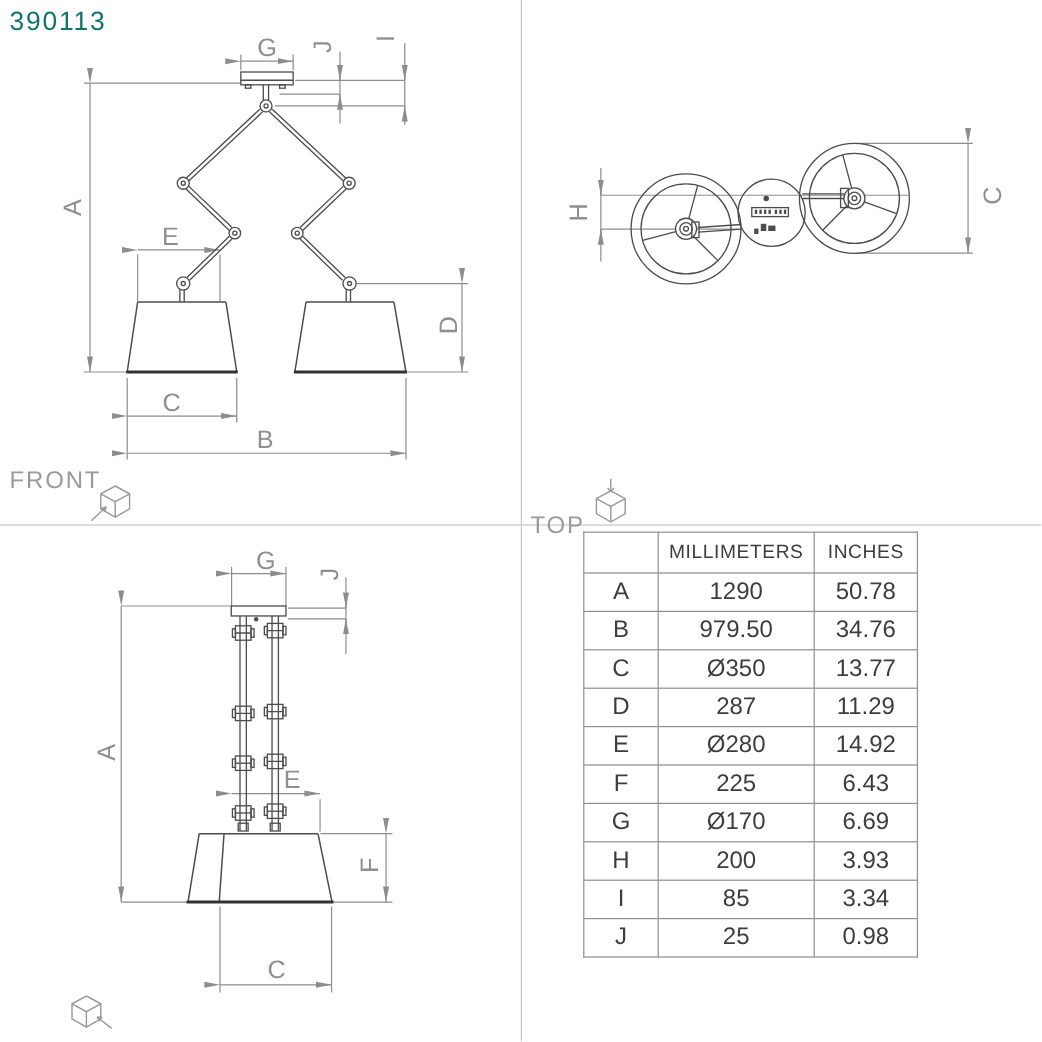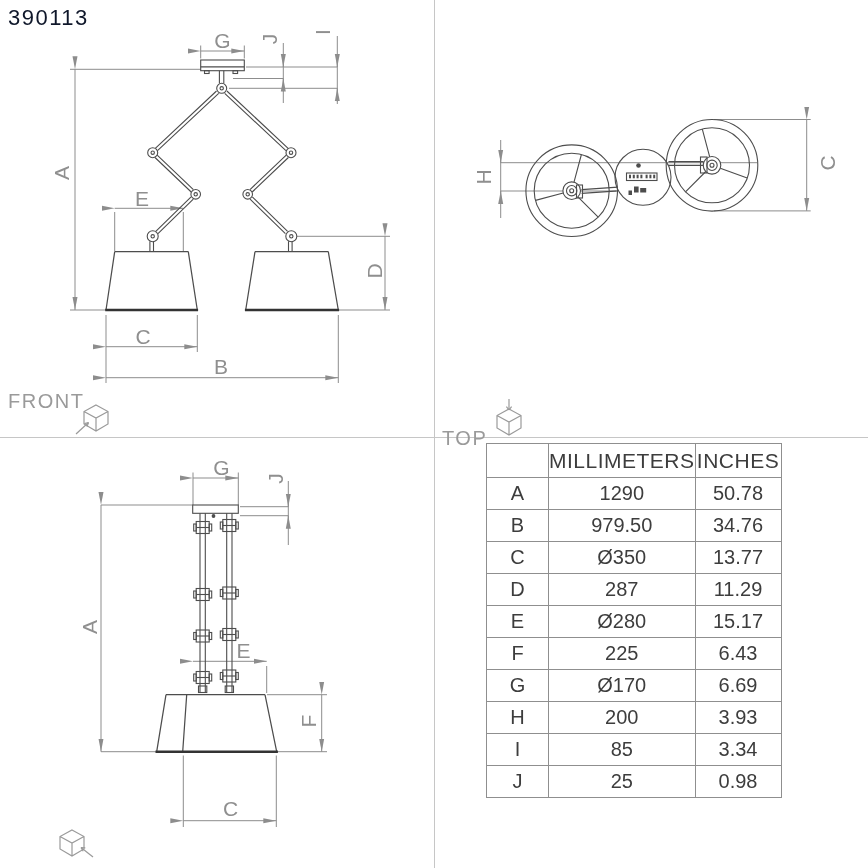--- a/index.html
+++ b/index.html
@@ -1,32 +1,32 @@
 <!DOCTYPE html>
 <html><head>
 <meta charset="utf-8">
 <style>
   html,body{margin:0;padding:0;background:#fff;}
   body{width:868px;height:868px;position:relative;overflow:hidden;
        font-family:"Liberation Sans","DejaVu Sans",sans-serif;}
   .abs{position:absolute;}
-  #product-code{left:8px;top:5px;font-size:22px;font-weight:300;letter-spacing:1.5px;color:#0f172a;}
+  #product-code{left:8px;top:5px;font-size:22px;font-weight:300;letter-spacing:1.5px;color:#0f766e;}
   .view-title{font-size:20px;font-weight:300;letter-spacing:1.5px;color:#9a9a9a;}
   #front-title{left:8px;top:390px;}
   #top-title{left:442px;top:407px;margin-top:20px;}
   #side-title{left:8px;top:876px;}
   .divider{background:#c6c6c6;}
   #divider-h{left:0;top:437px;width:868px;height:1px;}
   #divider-v{left:434px;top:0;width:1px;height:868px;}
   svg text{font-family:"Liberation Sans","DejaVu Sans",sans-serif;font-size:21px;font-weight:300;fill:#8f8f8f;}
   
   #dim-table{left:486px;top:443px;border-collapse:collapse;table-layout:fixed;}
   #dim-table td,#dim-table th{border:1px solid #8f8f8f;text-align:center;vertical-align:middle;
       color:#3d3d3d;font-weight:300;padding:0;}
-  #dim-table th{height:33px;font-size:21px;letter-spacing:0.5px;}
+  #dim-table th{height:33px;font-size:16px;letter-spacing:0.5px;}
   #dim-table td{height:31px;font-size:20px;}
   .col-dim{width:62px;}
   .col-mm{width:130px;}
   .col-in{width:86px;}
   .cube{stroke:#9a9a9a;fill:none;stroke-width:1.2;}
 </style>
 </head>
 <body>
 
 <div class="abs" id="product-code">390113</div>
@@ -274,21 +274,21 @@
     <td>13.77</td>
   </tr>
   <tr>
     <td>D</td>
     <td>287</td>
     <td>11.29</td>
   </tr>
   <tr>
     <td>E</td>
     <td>Ø280</td>
-    <td>15.17</td>
+    <td>14.92</td>
   </tr>
   <tr>
     <td>F</td>
     <td>225</td>
     <td>6.43</td>
   </tr>
   <tr>
     <td>G</td>
     <td>Ø170</td>
     <td>6.69</td>

